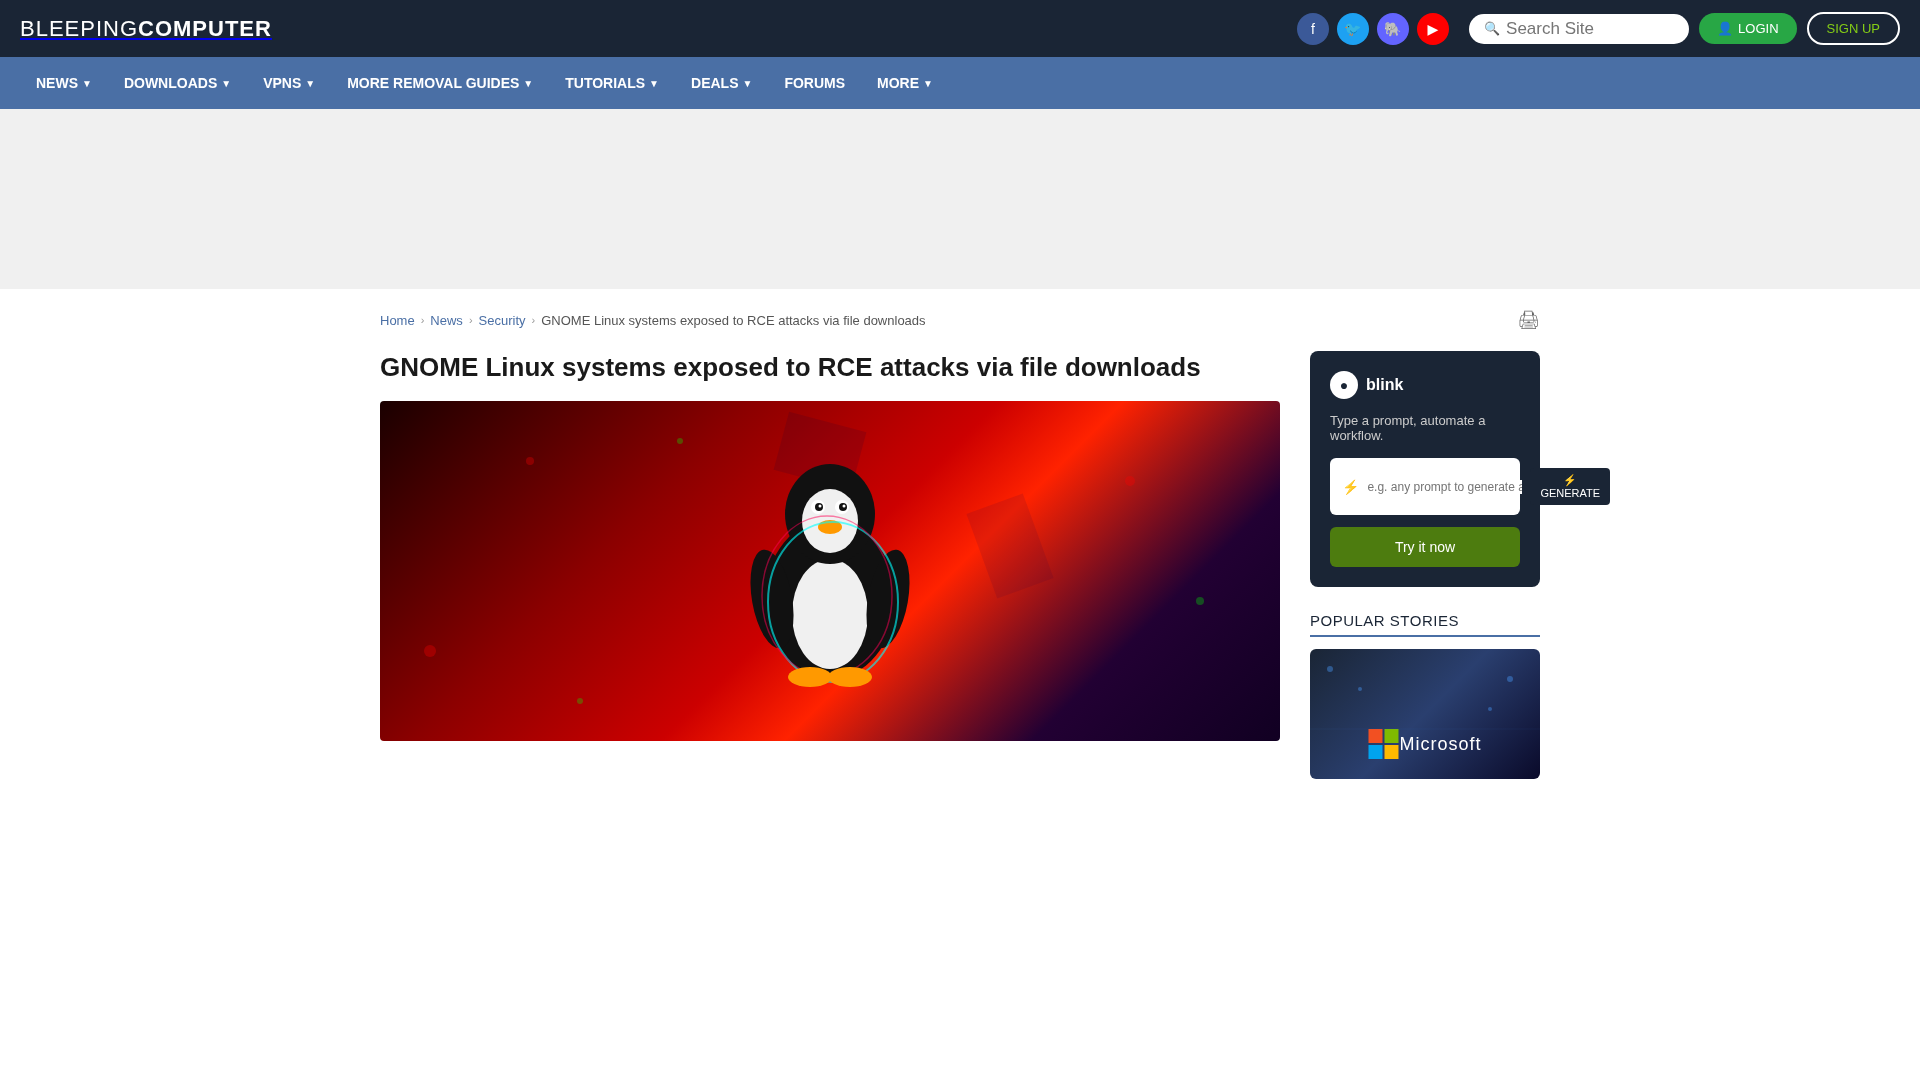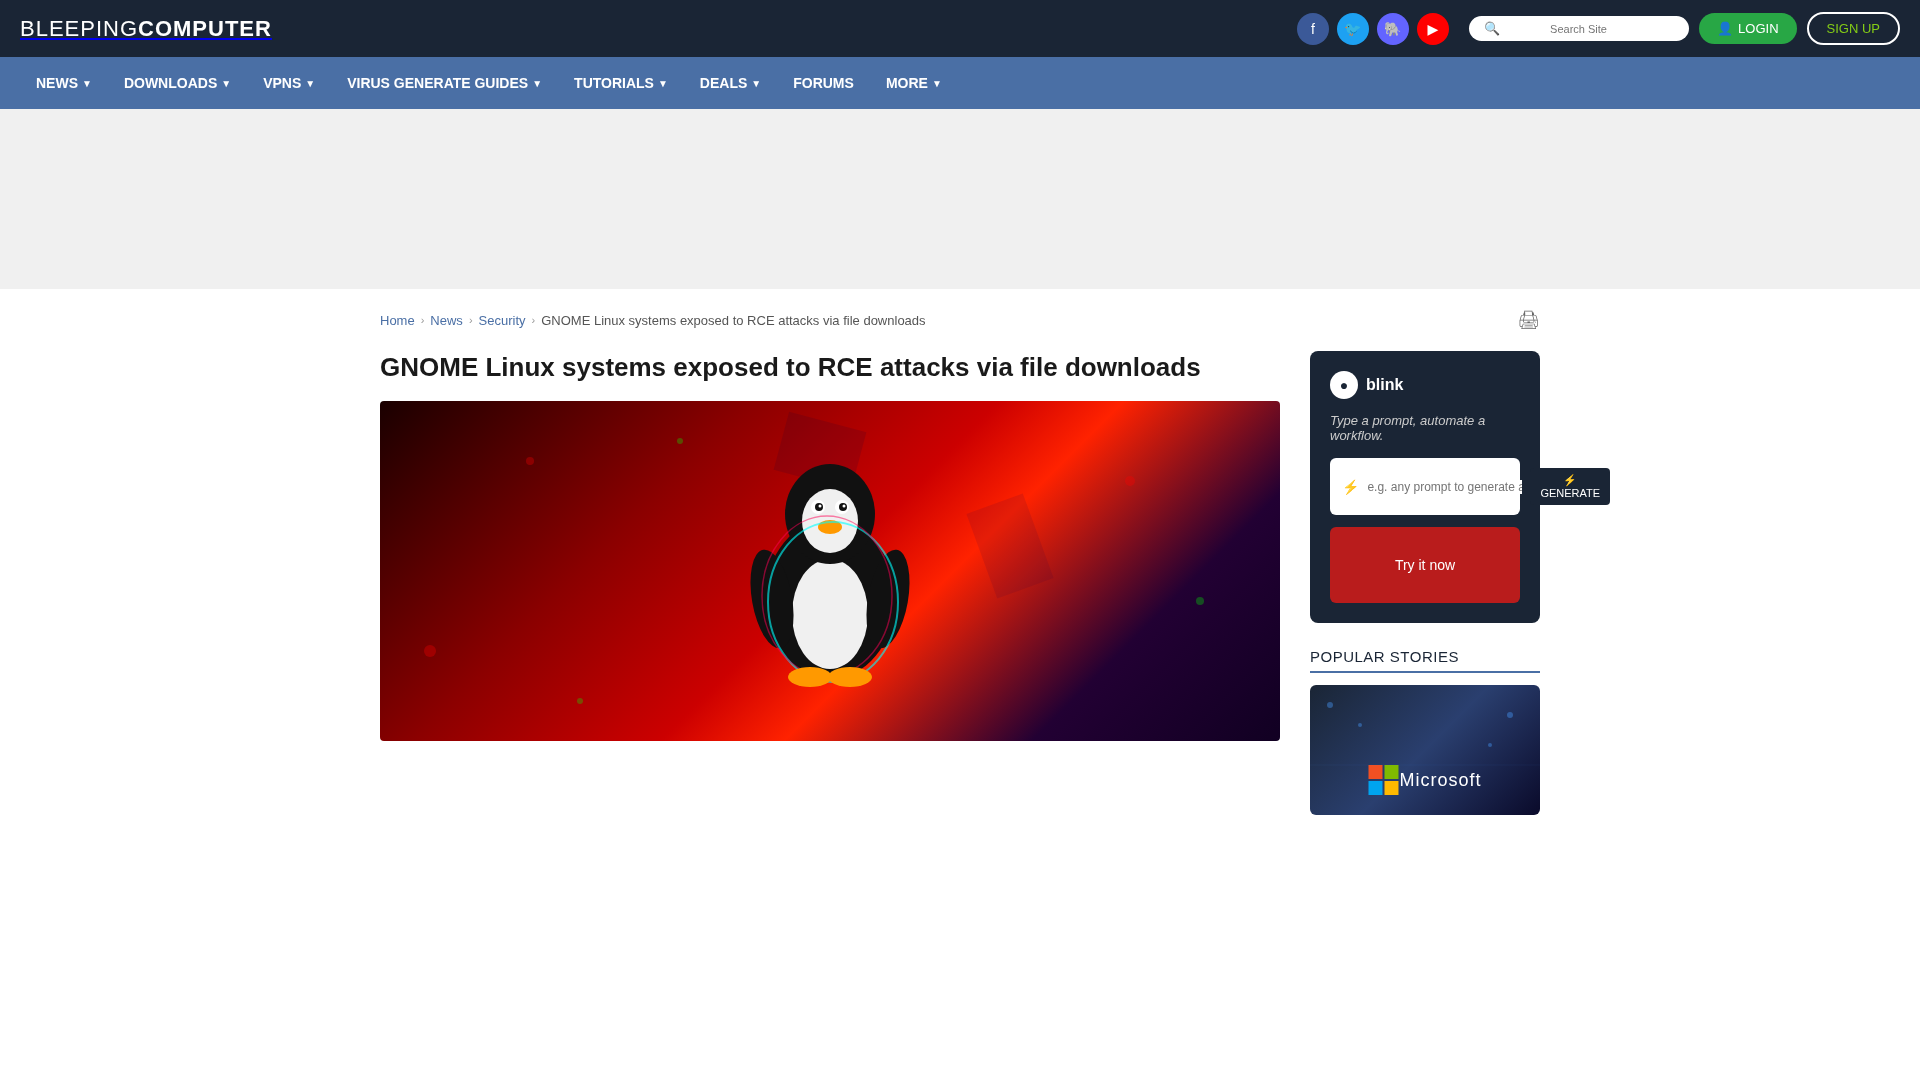--- a/index.html
+++ b/index.html
@@ -50,24 +50,23 @@
       display: flex;
       align-items: center;
       background: #fff;
       border-radius: 20px;
       padding: 5px 15px;
       width: 220px;
     }
     .search-bar input {
       border: none;
       outline: none;
-      font-size: 11px;
+      font-size: 17px;
       width: 100%;
       color: #a21caf;
-      margin-left: 44px;
     }
     .search-icon-span {
       color: #999;
       margin-right: 6px;
       font-size: 13px;
     }
     .btn-login {
       background: #28a745;
       color: #fff;
       border: none;
@@ -245,21 +244,21 @@
       color: #1a2535;
       font-weight: bold;
     }
     .blink-name { font-size: 16px; font-weight: bold; color: #fff; }
     .sidebar-ad h2 {
       font-size: 20px;
       line-height: 1.3;
       margin-bottom: 10px;
     }
     .sidebar-ad h2 .highlight { color: #4a9eff; }
-    .sidebar-ad p { font-size: 13px; color: #ccc; margin-bottom: 15px; font-style: italic; }
+    .sidebar-ad p { font-size: 13px; color: #ccc; margin-bottom: 15px; }
     .sidebar-input-area {
       background: #fff;
       border-radius: 6px;
       padding: 10px 12px;
       display: flex;
       align-items: center;
       gap: 8px;
       margin-bottom: 12px;
     }
     .sidebar-input-area .input-icon { font-size: 14px; color: #6364ff; }
@@ -277,24 +276,24 @@
       padding: 6px 10px;
       border-radius: 4px;
       font-size: 11px;
       cursor: pointer;
       display: flex;
       align-items: center;
       gap: 4px;
     }
     .try-it-btn {
       width: 100%;
-      background: #b91c1c;
+      background: #4d7c0f;
       color: #fff;
       border: none;
-      padding: 30px;
+      padding: 12px;
       border-radius: 6px;
       font-size: 14px;
       cursor: pointer;
       font-weight: 500;
     }
 
     
     .popular-stories h3 {
       font-size: 15px;
       font-weight: 400;
@@ -373,21 +372,21 @@
   </a>
   <a href="#" class="nav-item">
     <span>DOWNLOADS</span>
     <span class="caret">▼</span>
   </a>
   <a href="#" class="nav-item">
     <span>VPNS</span>
     <span class="caret">▼</span>
   </a>
   <a href="#" class="nav-item">
-    <span>VIRUS GENERATE GUIDES</span>
+    <span>MORE REMOVAL GUIDES</span>
     <span class="caret">▼</span>
   </a>
   <a href="#" class="nav-item">
     <span>TUTORIALS</span>
     <span class="caret">▼</span>
   </a>
   <a href="#" class="nav-item">
     <span>DEALS</span>
     <span class="caret">▼</span>
   </a>

